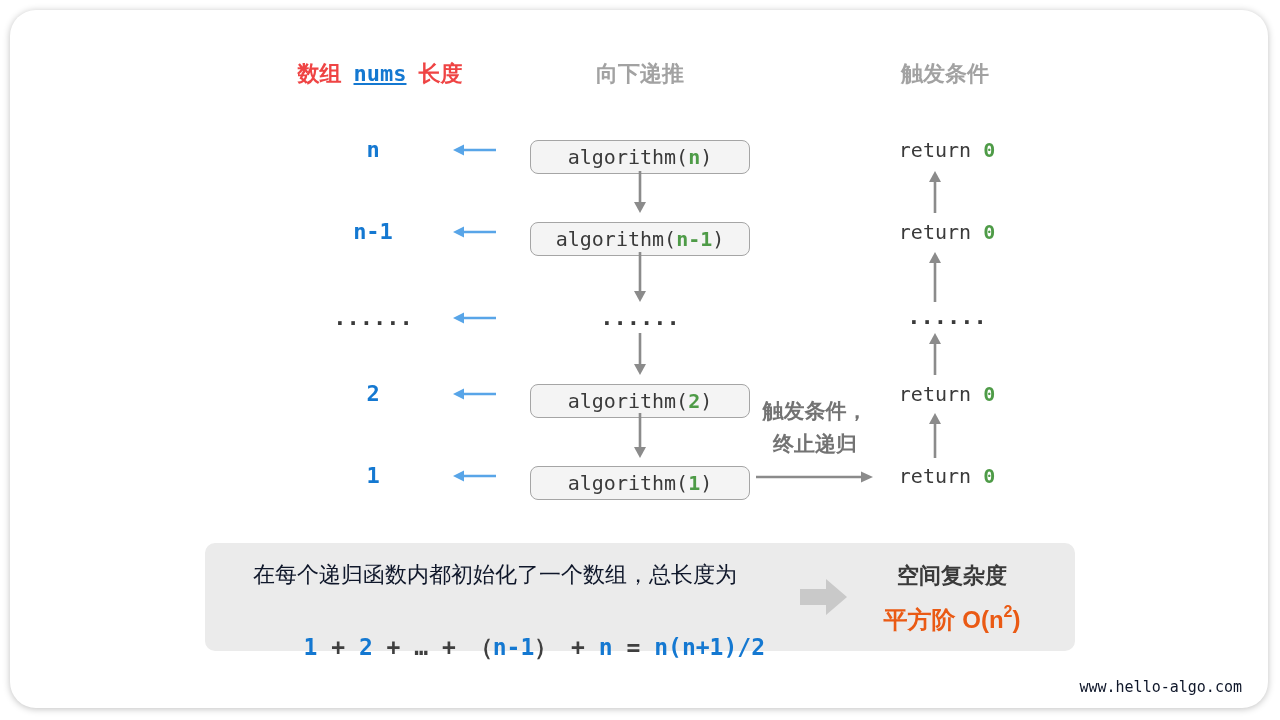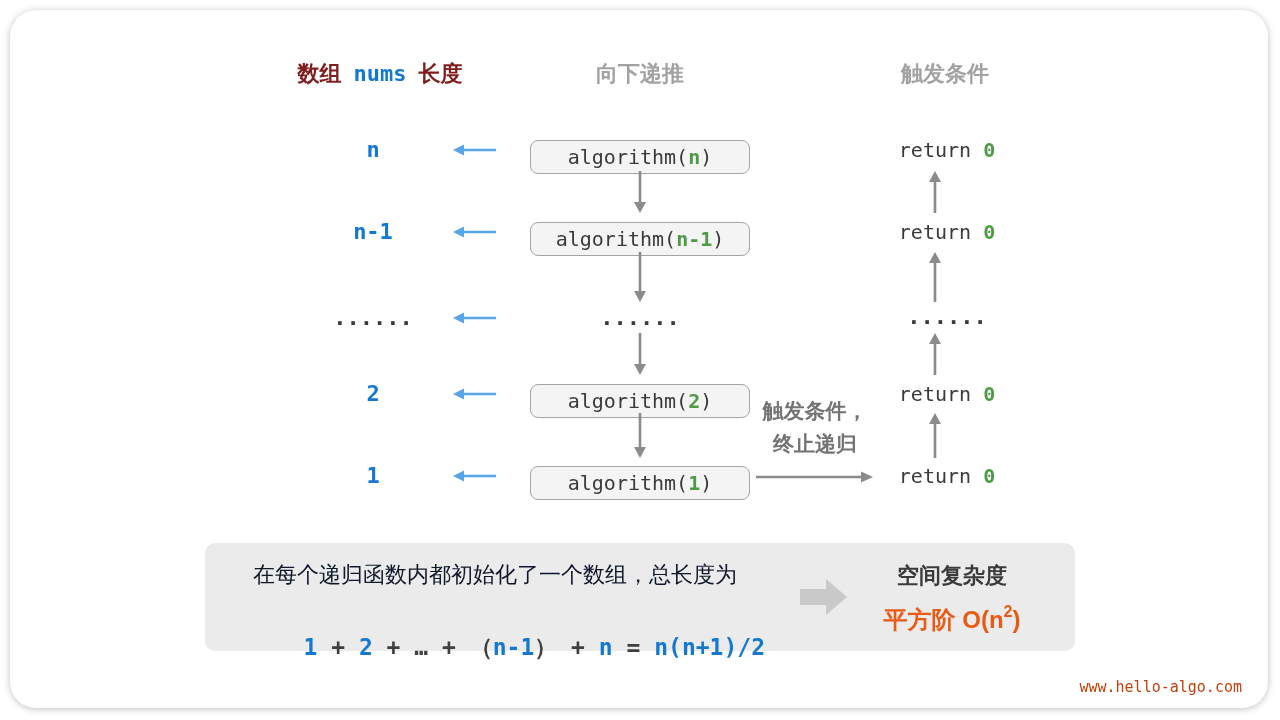--- a/index.html
+++ b/index.html
@@ -1,39 +1,39 @@
 <!DOCTYPE html>
 <html><head>
 <meta charset="utf-8">
 <style>
   html,body{margin:0;padding:0;background:#ffffff;}
   #page{position:relative;width:1280px;height:720px;font-family:"Liberation Sans","DejaVu Sans",sans-serif;overflow:hidden;}
   #card{position:absolute;left:10px;top:10px;width:1258px;height:698px;background:#ffffff;border-radius:26px;box-shadow:0 1px 7px rgba(0,0,0,0.25);}
   .abs{position:absolute;}
   .hdr{position:absolute;top:59px;height:30px;line-height:30px;font-size:22px;font-weight:bold;text-align:center;}
-  .hdr-dark{color:#7f1d1d;}
+  .hdr-dark{color:#ef4444;}
   .hdr-gray{color:#a2a2a2;}
-  .mono{font-family:"DejaVu Sans Mono","Liberation Mono",monospace;}
+  .mono{font-family:"DejaVu Sans Mono","Liberation Mono",monospace;text-decoration:underline;}
   .len-label{position:absolute;left:308px;width:130px;height:30px;line-height:30px;text-align:center;font-family:"DejaVu Sans Mono","Liberation Mono",monospace;font-weight:bold;font-size:22px;color:#1478d1;}
   .len-dots{color:#3a3a3a;}
   .call-box{position:absolute;left:530px;width:220px;height:34px;box-sizing:border-box;background:#f4f4f4;border:1.5px solid #a5a5a5;border-radius:8px;display:flex;align-items:center;justify-content:center;font-family:"DejaVu Sans Mono","Liberation Mono",monospace;font-size:20px;color:#3a3a3a;white-space:pre;margin-top:7px;}
   .mid-dots{position:absolute;left:575px;width:130px;height:30px;line-height:30px;text-align:center;font-family:"DejaVu Sans Mono","Liberation Mono",monospace;font-weight:bold;font-size:22px;color:#3a3a3a;}
   .ret{position:absolute;left:877px;width:140px;height:28px;line-height:28px;text-align:center;font-family:"DejaVu Sans Mono","Liberation Mono",monospace;font-size:20px;color:#3a3a3a;white-space:pre;}
   .arg-green{color:#4e9b47;font-weight:bold;}
   .val-green{color:#4e9b47;font-weight:bold;}
   .trigger{position:absolute;left:750px;width:130px;top:394px;font-size:21px;font-weight:bold;color:#737373;text-align:center;line-height:33px;}
   #summary-box{position:absolute;left:205px;top:543px;width:870px;height:108px;background:#ebebeb;border-radius:10px;}
   #summary-line1{position:absolute;left:225px;width:540px;top:560px;height:30px;line-height:30px;text-align:center;font-size:22px;color:#0f172a;}
   #summary-formula{position:absolute;left:225px;width:540px;top:599px;height:32px;line-height:32px;text-align:right;font-family:"DejaVu Sans Mono","Liberation Mono",monospace;font-weight:bold;font-size:23px;white-space:pre;}
   .f-blue{color:#1478d1;}
   .f-dark{color:#3f3f3f;font-weight:600;}
   #result-title{position:absolute;left:862px;width:180px;top:561px;height:30px;line-height:30px;text-align:center;font-size:22px;font-weight:bold;color:#3a3a3a;}
   #result-value{position:absolute;left:862px;width:180px;top:597px;height:34px;line-height:34px;text-align:center;font-size:24px;font-weight:bold;color:#ea5a14;white-space:pre;}
   #result-value sup{font-size:16px;position:relative;top:-2px;}
-  #watermark{position:absolute;right:38px;top:678px;font-family:"DejaVu Sans Mono","Liberation Mono",monospace;font-size:15px;color:#c2410c;}
+  #watermark{position:absolute;right:38px;top:678px;font-family:"DejaVu Sans Mono","Liberation Mono",monospace;font-size:15px;color:#0f172a;}
 </style>
 </head>
 <body>
 
 <div id="page">
   <div id="card"></div>
 
   <div class="hdr" style="left:270px;width:220px;">
     <span class="hdr-dark">数组</span>
     <span class="mono" style="color:#1478d1;margin:0 6px;">nums</span>

